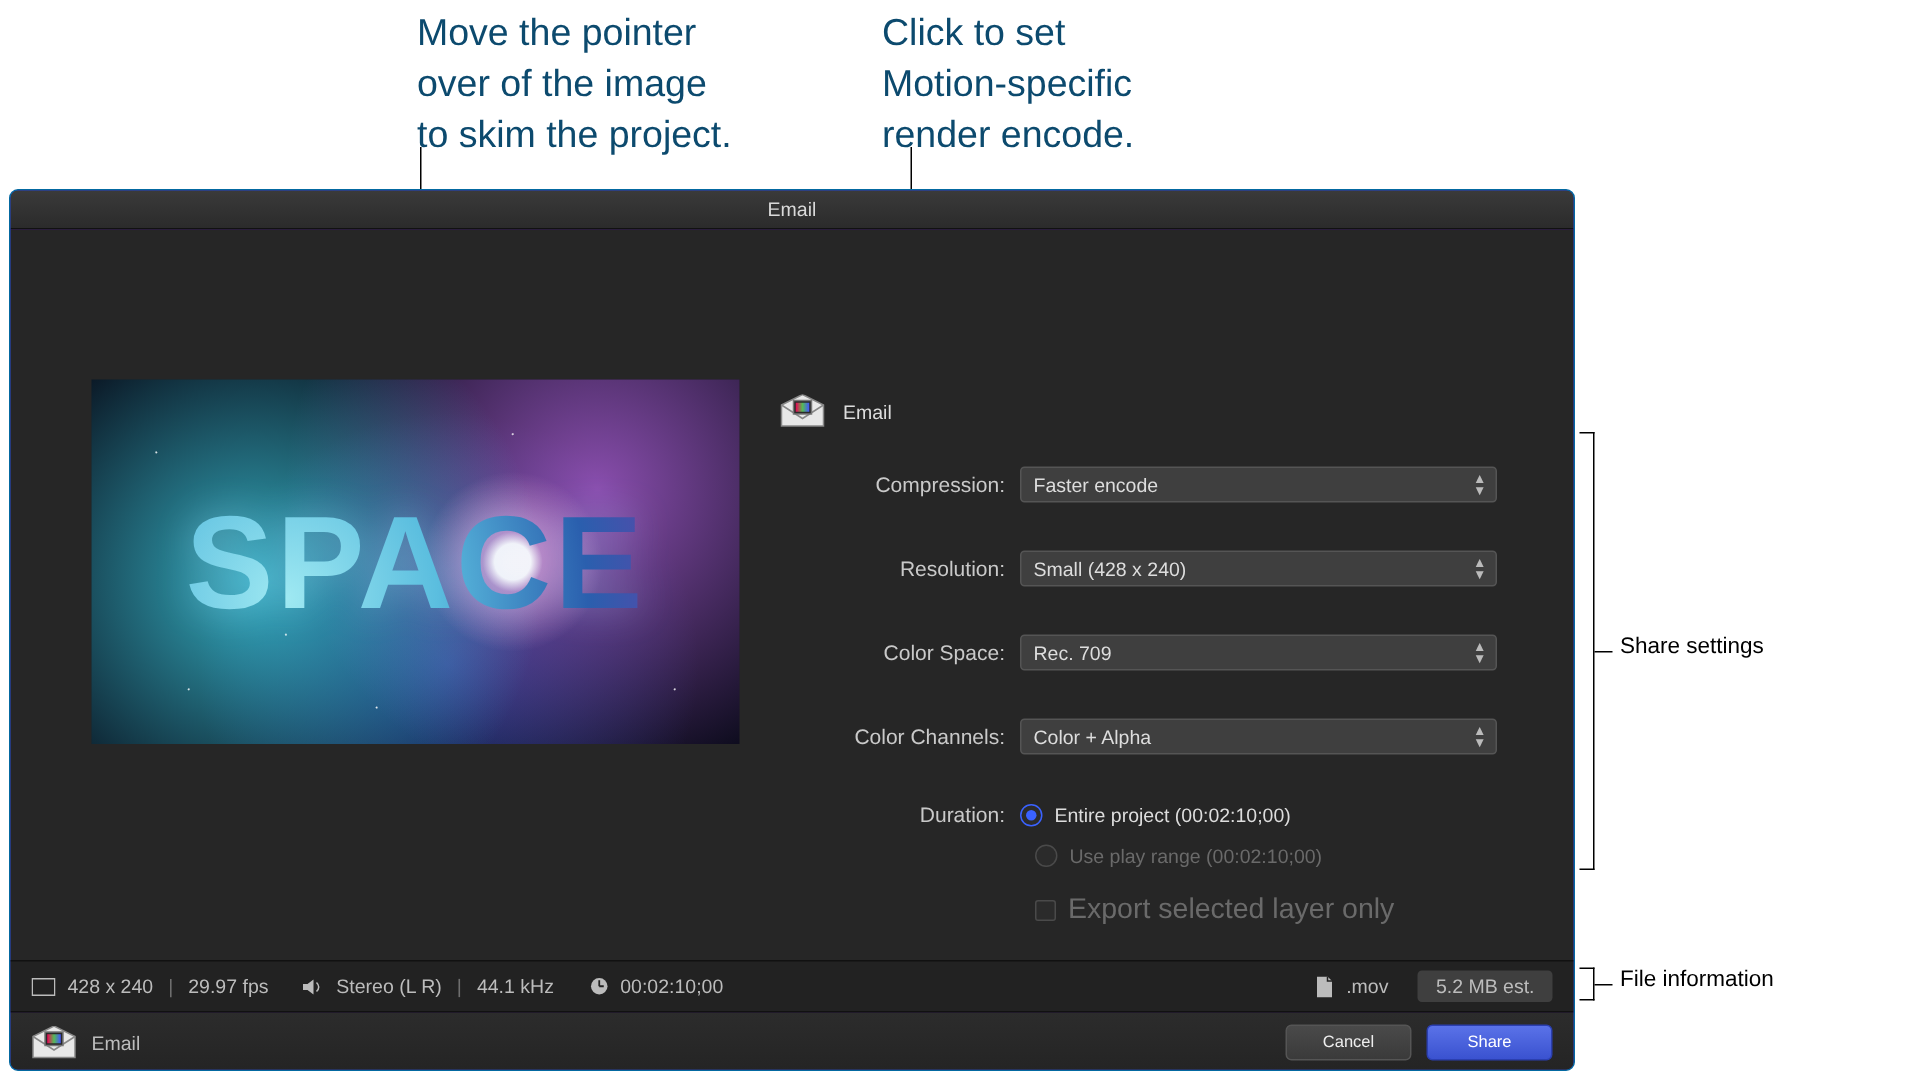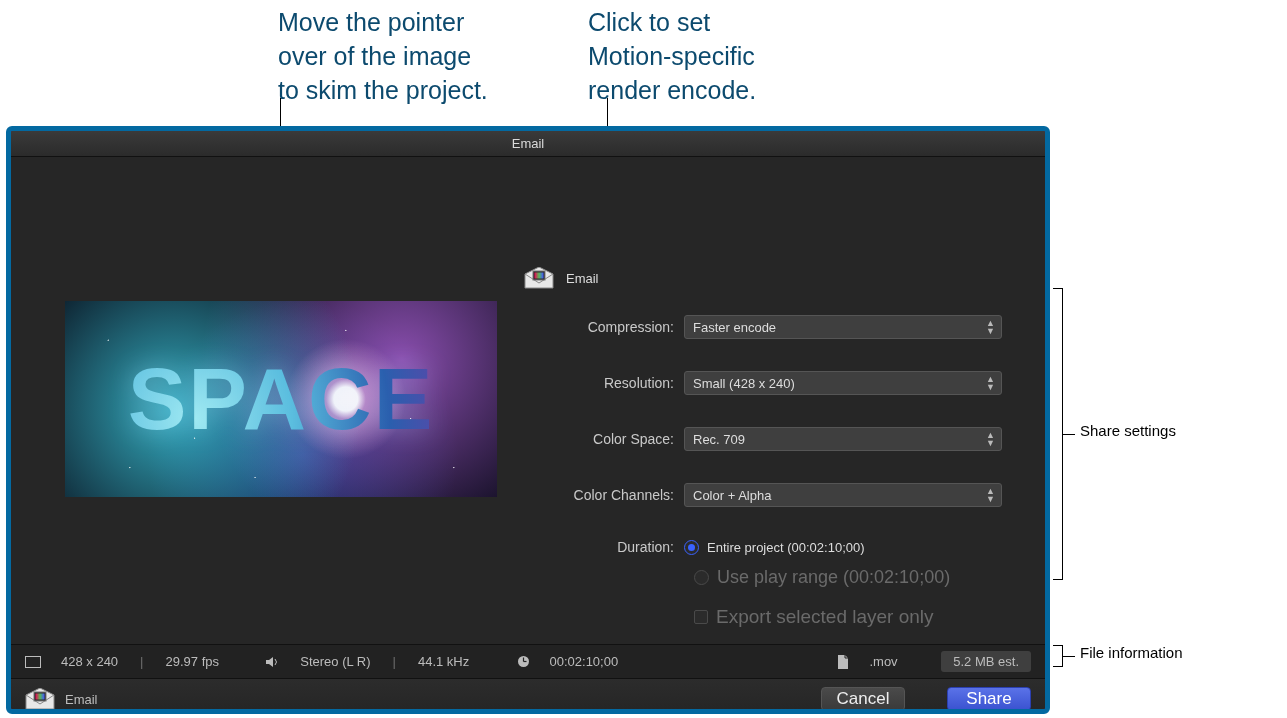--- a/index.html
+++ b/index.html
@@ -43,21 +43,21 @@
   }
 
   
   .window {
     position: absolute;
     left: 6px;
     top: 126px;
     width: 1044px;
     height: 588px;
     background: #4c1d95;
-    border: 5px solid #0369a1;
+    border: 1px solid #0369a1;
     border-radius: 6px;
     overflow: hidden;
     color: #bdbdbd;
     font-size: 13px;
   }
   .titlebar {
     height: 26px;
     background: linear-gradient(#3a3a3a, #2b2b2b);
     border-bottom: 1px solid #111;
     text-align: center;
@@ -97,30 +97,29 @@
     background: #4a65d6;
     color: #fff;
   }
 
   
   .preview {
     position: absolute;
     left: 54px;
     top: 100px;
     width: 432px;
-    height: 196px;
+    height: 243px;
     background:
       radial-gradient(circle at 65% 50%, rgba(255,255,255,0.95) 0 12px, rgba(255,190,240,0.5) 20px, rgba(0,0,0,0) 60px),
       radial-gradient(circle at 25% 55%, rgba(60,200,220,0.85), rgba(10,30,70,0) 55%),
       radial-gradient(circle at 78% 30%, rgba(160,90,200,0.85), rgba(10,30,70,0) 55%),
       radial-gradient(circle at 55% 78%, rgba(40,70,160,0.8), rgba(0,0,0,0) 55%),
       #060815;
     overflow: hidden;
     position: absolute;
-    margin-top: 44px;
   }
   .preview .stars::before,
   .preview .stars::after {
     content:"";
     position:absolute;inset:0;
     background-image:
       radial-gradient(1px 1px at 10% 20%, #fff, transparent),
       radial-gradient(1px 1px at 30% 70%, #fff, transparent),
       radial-gradient(1px 1px at 50% 40%, #fff, transparent),
       radial-gradient(1px 1px at 80% 60%, #fff, transparent),
@@ -195,24 +194,24 @@
     position: absolute;
     right: 6px;
     top: 3px;
     font-size: 9px;
     line-height: 8px;
     color: #bbb;
   }
 
   .radio-row {
     display: flex;
-    align-items: center;
+    align-items: flex-start;
     margin-left: 170px;
     margin-bottom: 10px;
-    font-size: 18px;
+    font-size: 13px;
   }
   .radio {
     width: 15px; height: 15px;
     border-radius: 50%;
     border: 1px solid #666;
     margin-right: 8px;
     display: inline-flex;
     align-items: center;
     justify-content: center;
     background:#2b2b2b;
@@ -239,21 +238,21 @@
   .statusbar {
     position: absolute;
     left: 0; right: 0;
     bottom: 0;
     height: 34px;
     border-top: 1px solid #111;
     background: #222;
     display: flex;
     align-items: center;
     padding: 0 14px;
-    gap: 20px;
+    gap: 8px;
     color: #bcbcbc;
     font-size: 13px;
   }
   .statusbar .spacer { flex: 1; }
   .divider { color:#6e6e6e; margin: 0 2px; }
   .filesize-pill {
     background:#3f3f3f;
     border-radius:3px;
     padding:3px 12px;
     color:#bcbcbc;
@@ -270,24 +269,23 @@
     gap: 10px;
   }
   .actionbar .spacer { flex:1; }
   .btn {
     min-width: 84px;
     height: 24px;
     border-radius: 4px;
     border: 1px solid #555;
     background: linear-gradient(#4a4a4a,#3a3a3a);
     color: #eee;
-    font-size: 17px;
+    font-size: 11px;
     display:flex;align-items:center;justify-content:center;
     padding:0 14px;
-    margin-left:32px;
   }
   .btn.primary {
     background: linear-gradient(#5a72e8,#3a52d0);
     border-color:#2b3fb0;
     color:#fff;
   }
 </style>
 </head>
 <body>
 

